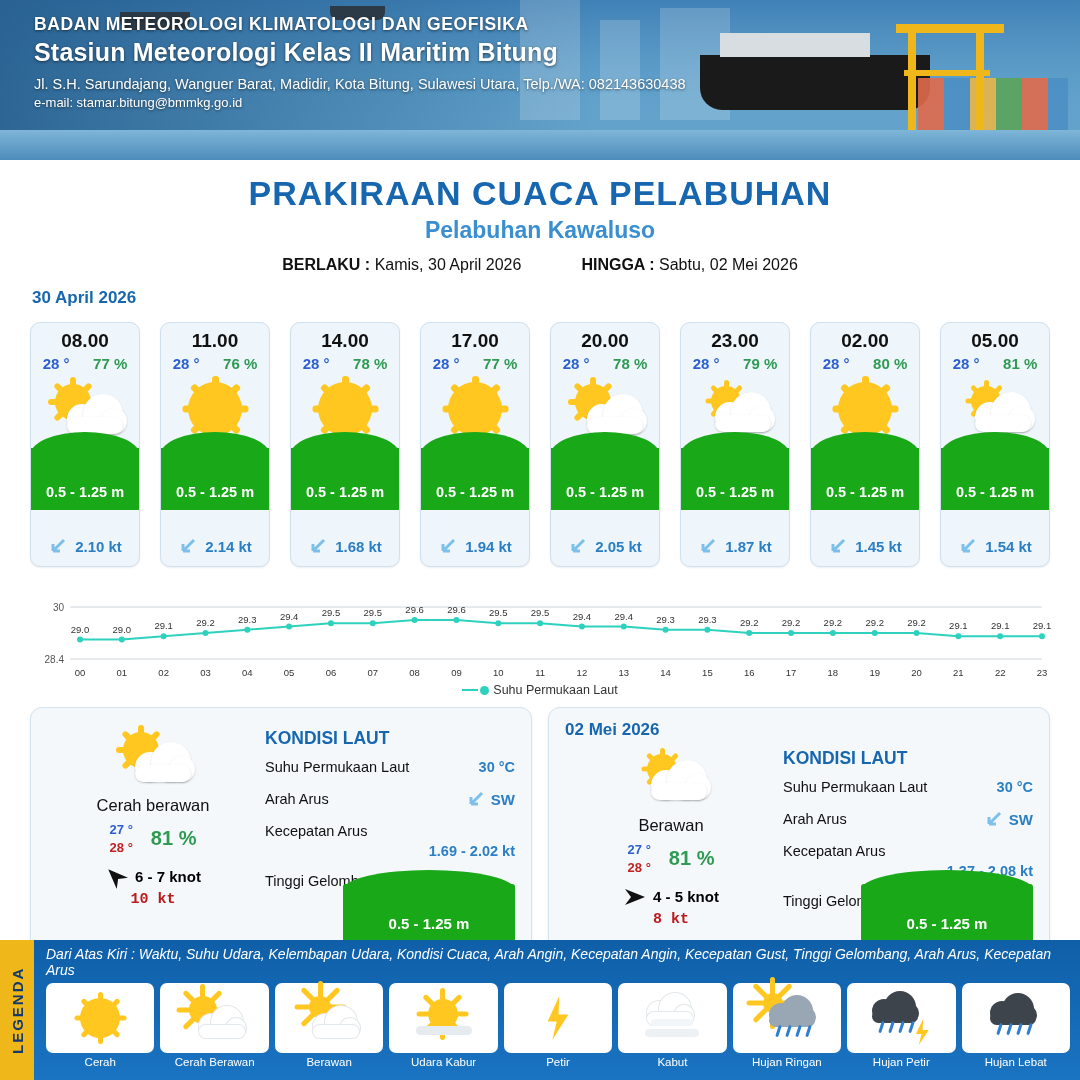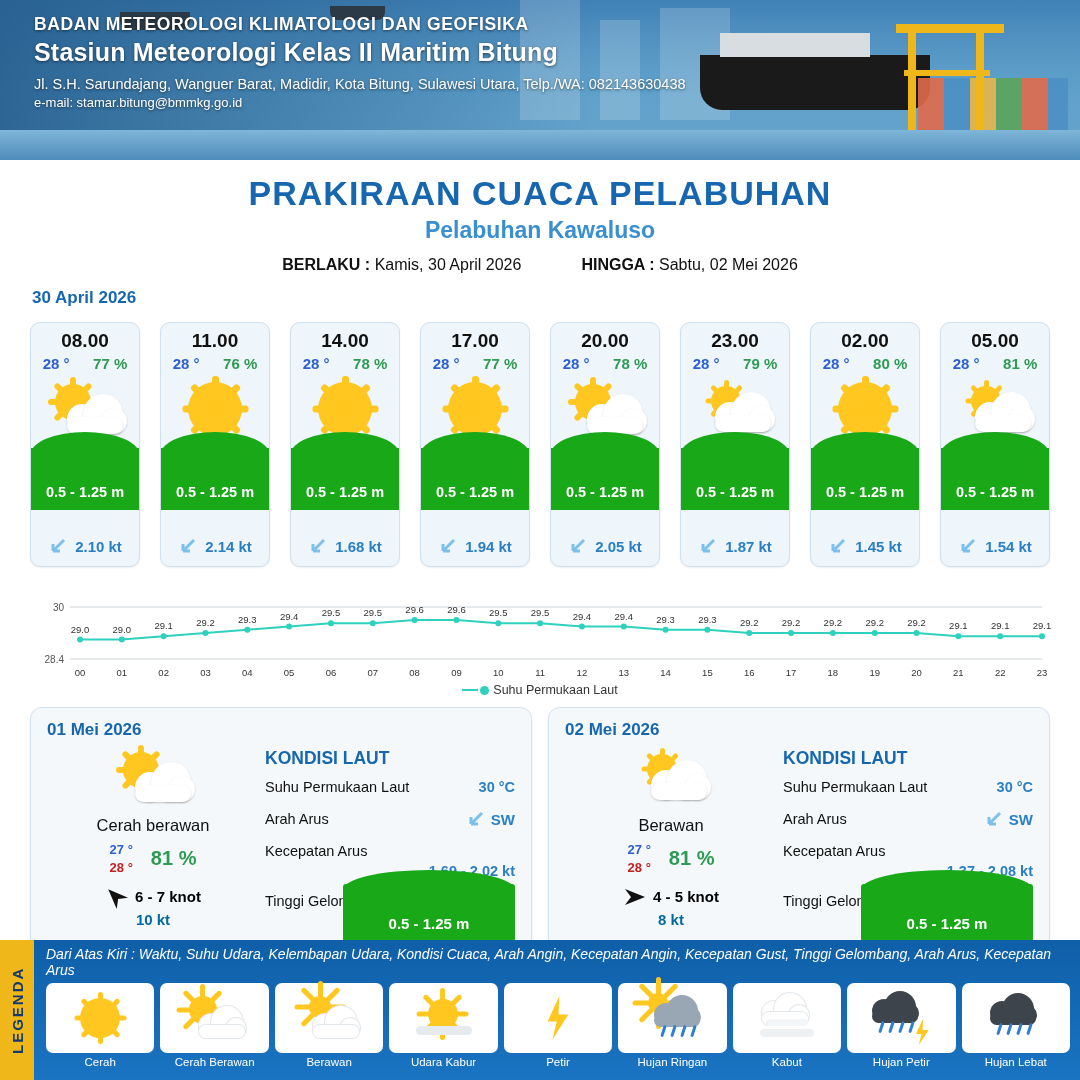--- a/index.html
+++ b/index.html
@@ -140,21 +140,21 @@
   .panel-body { display:flex; margin-top:4px; }
   .panel-left { width:212px; text-align:center; position:relative; }
   .panel-left .big-icon { height:66px; display:flex; align-items:center; justify-content:center; }
   .panel-left .cond { font-size:16.5px; color:#111; margin-top:6px;}
   .panel-left .tempbox { display:flex; justify-content:center; gap:18px; margin-top:6px; align-items:center;}
   .panel-left .temps { font-size:13px; font-weight:bold; line-height:1.35; }
   .panel-left .t-min { color:#2d5fd0; }
   .panel-left .t-max { color:#c32121; }
   .panel-left .hum  { color:#2e9a52; font-size:20px; font-weight:bold;}
   .panel-left .windline { display:flex; align-items:center; justify-content:center; gap:8px; margin-top:12px; font-size:15px; font-weight:bold;}
-  .panel-left .gust { color:#0369a1; font-weight:bold; font-size:15px; margin-top:6px;}
+  .panel-left .gust { color:#b91c1c; font-weight:bold; font-size:15px; margin-top:6px;font-family:Liberation Mono, monospace;}
   .panel-right { flex:1; padding-left:6px; }
   .panel-right h3 { margin:4px 0 10px 0; color:#1767b0; font-size:17.5px; }
   .kv { display:flex; justify-content:space-between; align-items:center; font-size:14.5px; color:#111; margin-bottom:14px;}
   .kv .v { color:#2b7fc4; font-weight:bold; }
   .sw-row { display:flex; align-items:center; gap:5px; color:#2b7fc4; font-weight:bold; font-size:15px;}
   .panel .wave-tag {
     position:absolute; right:16px; bottom:14px; width:172px; height:58px; background:#18a818; border-radius:3px;
   }
   .panel .wave-tag .crest { position:absolute; top:-14px; left:0; width:100%; height:20px; background:#18a818;
     border-radius:50% 50% 0 0 / 100% 100% 0 0;}
@@ -167,21 +167,21 @@
     display:flex; align-items:stretch;
   }
   .legend-side {
     width:34px; background:#f0b71a; color:#123a6b; font-weight:bold;
     display:flex; align-items:center; justify-content:center;
     writing-mode:vertical-rl; transform:rotate(180deg);
     letter-spacing:2px; font-size:15px;
   }
   .legend-main { flex:1; padding:6px 10px 4px 12px; }
   .legend-note { color:#fff; font-style:italic; font-size:14px; margin-bottom:5px; }
-  .legend-items { display:flex; gap:6px; }
+  .legend-items { display:flex; gap:6px;justify-content:center; }
   .leg-item { flex:1; text-align:center; }
   .leg-icon {
     background:#fff; border-radius:7px; height:70px; display:flex; align-items:center; justify-content:center;
   }
   .leg-label { color:#fff; font-size:11.5px; margin-top:3px; }
 
   .l-sun { width:40px; height:40px; border-radius:50%; background:#ffc71f; position:relative;}
   .l-sun .ray { position:absolute; left:50%; top:50%; width:5px; height:52px; margin:-26px 0 0 -2.5px; background:#ffc71f; border-radius:3px;}
   .l-cloud { position:relative; width:46px; height:26px;}
   .l-cloud i { position:absolute; background:#fff; border-radius:50%; box-shadow:0 0 0 1px #e3e8ec;}
@@ -630,21 +630,20 @@
       <text x="1018.0000000000001" y="87" font-size="9.5" fill="#333" text-anchor="middle" font-family="Liberation Sans">23</text>
     </svg>
   <div class="chart-legend">
     <span class="ln"></span><span class="dot"></span><span>Suhu Permukaan Laut</span>
   </div>
 </div>
 
 <div class="panels">
 
   <div class="panel">
-    <div class="pdate">01 Mei 2026</div>
     <div class="panel-body">
       <div class="panel-left">
         <div class="big-icon">
           <div class="ic-cb">
             <div class="sun">
               <div class="ray" style="transform:rotate(0deg)"></div>
                 <div class="ray" style="transform:rotate(45deg)"></div>
               <div class="ray" style="transform:rotate(90deg)"></div>
                 <div class="ray" style="transform:rotate(135deg)"></div>
             </div>
@@ -839,20 +838,37 @@
               <div style="position:absolute;left:2px;bottom:6px;width:56px;height:9px;border-radius:5px;background:#e6ebef"></div>
             </div>
           </div>
                  <div class="leg-label">Udara Kabur</div>
         </div>
         <div class="leg-item">
           <div class="leg-icon">
             <div class="bolt"></div>
           </div>
                  <div class="leg-label">Petir</div>
+        </div>
+        <div class="leg-item">
+          <div class="leg-icon">
+            <div style="position:relative;width:58px;height:42px">
+              <div style="position:absolute;left:4px;top:2px">
+                <div class="l-cloud ">
+                  <i class="c1"></i>
+                  <i class="c2"></i>
+                  <i class="c3"></i>
+                  <i class="base"></i>
+                </div>
+              </div>
+              <div style="position:absolute;left:2px;bottom:2px;width:54px;height:8px;border-radius:4px;background:#eef1f4"></div>
+              <div style="position:absolute;left:8px;bottom:13px;width:42px;height:7px;border-radius:4px;background:#f3f6f8"></div>
+            </div>
+          </div>
+                 <div class="leg-label">Kabut</div>
         </div>
         <div class="leg-item">
           <div class="leg-icon">
             <div style="position:relative;width:60px;height:50px">
               <div class="l-sun" style="position:absolute;left:6px;top:0;width:20px;height:20px">
                 <div class="ray" style="transform:rotate(0deg)"></div>
                 <div class="ray" style="transform:rotate(45deg)"></div>
                 <div class="ray" style="transform:rotate(90deg)"></div>
                 <div class="ray" style="transform:rotate(135deg)"></div>
               </div>
@@ -869,37 +885,20 @@
                   <span style="left:22px"></span>
                   <span style="left:32px"></span>
                 </div>
               </div>
             </div>
           </div>
                  <div class="leg-label">Hujan Ringan</div>
         </div>
         <div class="leg-item">
           <div class="leg-icon">
-            <div style="position:relative;width:58px;height:42px">
-              <div style="position:absolute;left:4px;top:2px">
-                <div class="l-cloud ">
-                  <i class="c1"></i>
-                  <i class="c2"></i>
-                  <i class="c3"></i>
-                  <i class="base"></i>
-                </div>
-              </div>
-              <div style="position:absolute;left:2px;bottom:2px;width:54px;height:8px;border-radius:4px;background:#eef1f4"></div>
-              <div style="position:absolute;left:8px;bottom:13px;width:42px;height:7px;border-radius:4px;background:#f3f6f8"></div>
-            </div>
-          </div>
-                 <div class="leg-label">Kabut</div>
-        </div>
-        <div class="leg-item">
-          <div class="leg-icon">
             <div style="position:relative;width:62px;height:50px">
               <div style="position:absolute;left:2px;top:4px">
                 <div class="l-cloud dark">
                   <i class="c1"></i>
                   <i class="c2"></i>
                   <i class="c3"></i>
                   <i class="base"></i>
                 </div>
                 <div class="rain">
                   <span style="left:2px"></span>

